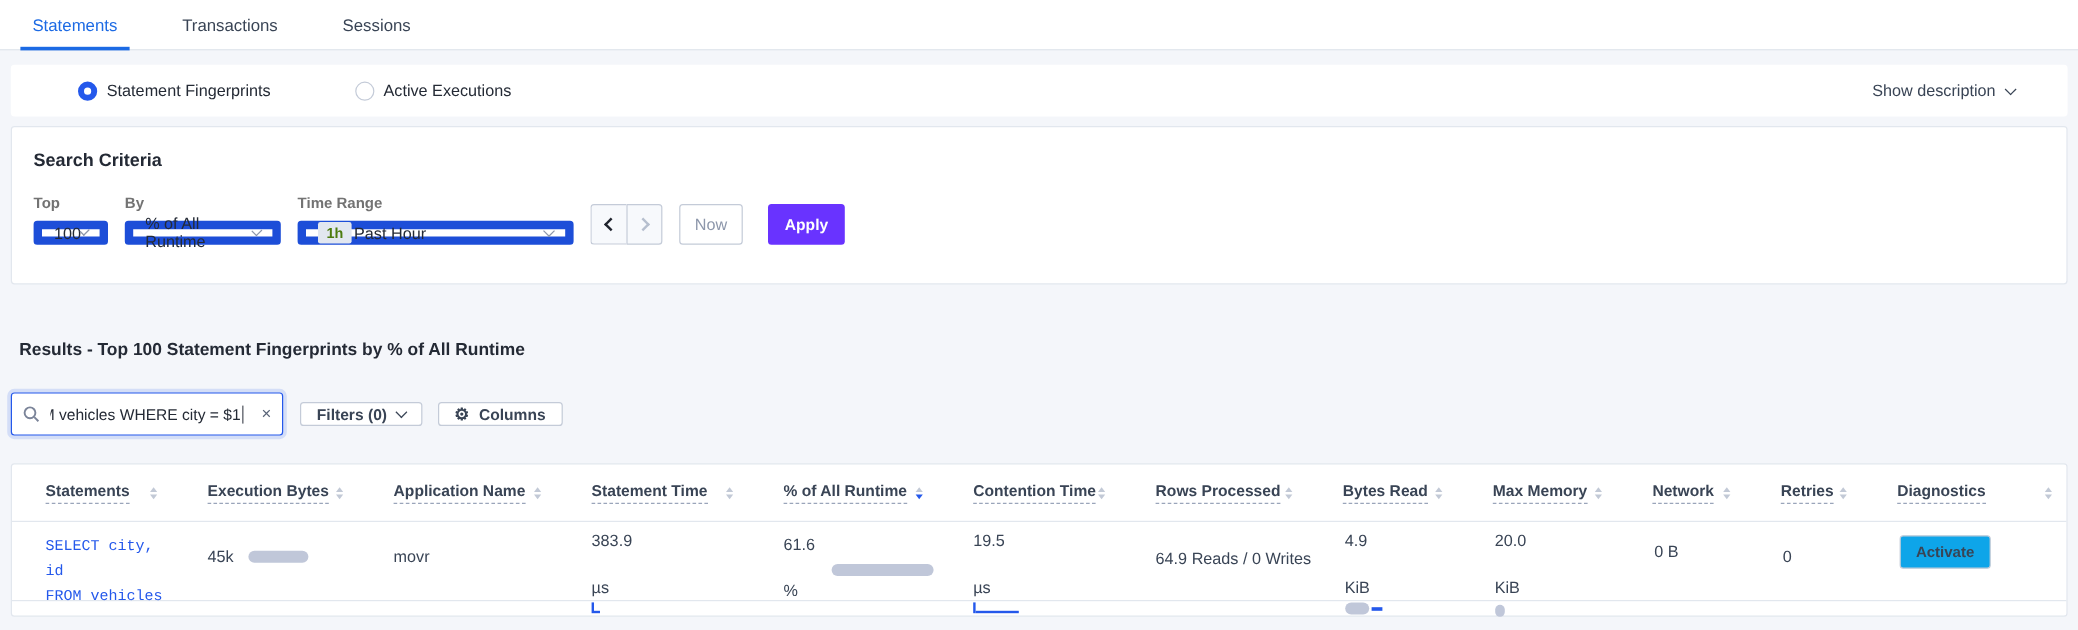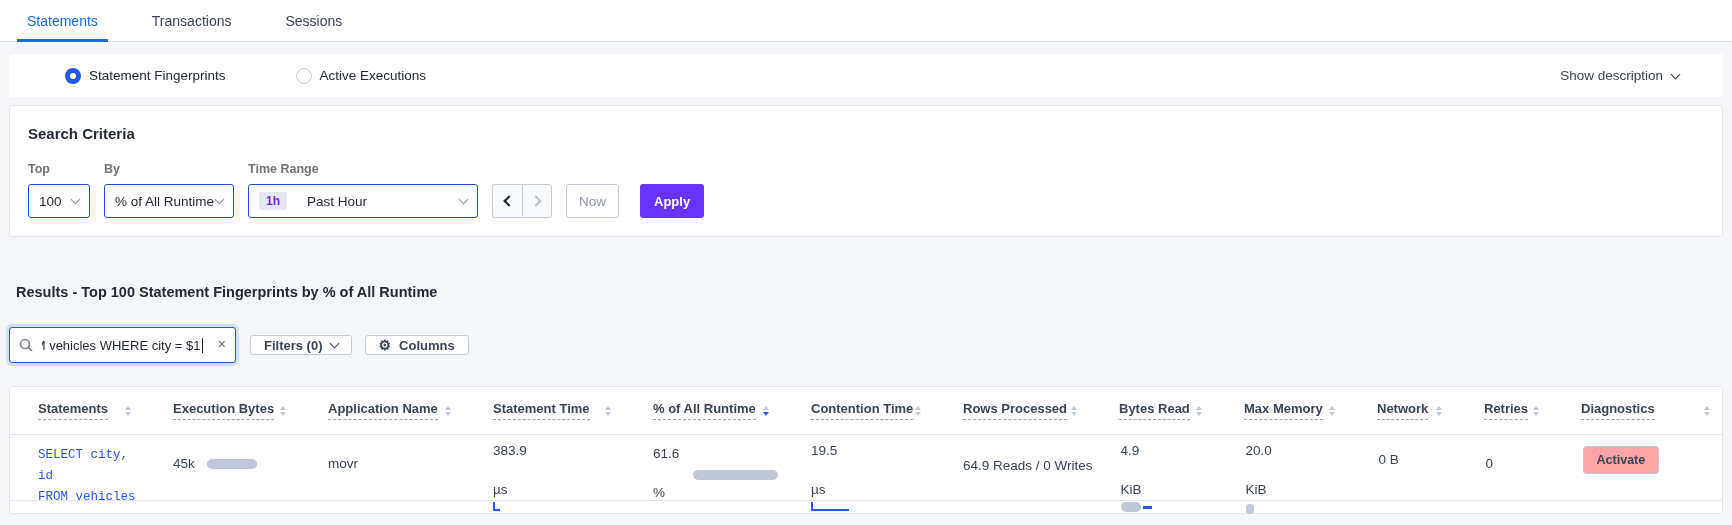--- a/index.html
+++ b/index.html
@@ -21,24 +21,24 @@
   .radio { width:16px; height:16px; border-radius:50%; background:#fff; border:1px solid #c4cbd8; flex:0 0 auto; }
   .radio.checked { border:5px solid #2458eb; }
   .show-desc { margin-left:auto; display:flex; align-items:center; gap:9px; color:#394455; font-size:13.5px; cursor:pointer; padding-right:28px; }
   .chev { display:inline-block; width:7px; height:7px; border-right:1.7px solid currentColor; border-bottom:1.7px solid currentColor; transform:rotate(45deg); margin-top:-3px; }
   
   .criteria { margin:8px 9px 0 9px; height:132px; background:#fff; border:1px solid #e2e7ee; border-radius:3px; padding:19px 18px; }
   .sc-title { font-size:15px; font-weight:700; color:#242a35; margin-bottom:20px; }
   .sc-row { display:flex; align-items:flex-end; }
   .field { margin-right:14px; }
   .field-label { font-size:12.5px; font-weight:700; color:#737373; margin-bottom:8px; }
-  .select { height:34px; background:#fff; border:1px solid #1d4ed8; border-radius:3px; display:flex; align-items:center; padding:0 10px; font-size:13.5px; color:#242a35; cursor:pointer; }
+  .select { height:20px; background:#fff; border:7px solid #1d4ed8; border-radius:3px; display:flex; align-items:center; padding:0 10px; font-size:13.5px; color:#242a35; cursor:pointer; }
   .select .chev { color:#8d97ab; margin-left:auto; }
   .w62 { width:62px; } .w130 { width:130px; } .w230 { width:230px; }
-  .tr-badge { background:#e2e7f0; border-radius:2px; font-size:12px; font-weight:700; color:#6d28d9; padding:2px 7px; margin-right:20px; }
+  .tr-badge { background:#e2e7f0; border-radius:2px; font-size:12px; font-weight:700; color:#4d7c0f; padding:2px 7px; margin-right:2px; }
   .pager { display:flex; margin-right:14px; }
   .pager button { width:30px; height:34px; background:#f7f9fc; border:1px solid #c4cbd8; display:flex; align-items:center; justify-content:center; cursor:pointer; }
   .pager button:first-child { border-radius:3px 0 0 3px; border-right:none; }
   .pager button:last-child { border-radius:0 3px 3px 0; }
   .chev-left { display:inline-block; width:8px; height:8px; border-left:2.2px solid #20242e; border-bottom:2.2px solid #20242e; transform:rotate(45deg); margin-left:3px; }
   .chev-right { display:inline-block; width:8px; height:8px; border-right:2px solid #b6bfce; border-bottom:2px solid #b6bfce; transform:rotate(-45deg); margin-right:3px; }
   .now-btn { height:34px; padding:0 12px; background:#fff; border:1px solid #c4cbd8; border-radius:3px; color:#8d97ab; font-size:13.5px; margin-right:21px; cursor:pointer; font-family:inherit; }
   .apply-btn { height:34px; padding:0 14px; background:#6933ff; border:none; border-radius:3px; color:#fff; font-size:13px; font-weight:700; cursor:pointer; font-family:inherit; }
   
   .results-heading { margin:47px 0 0 16px; font-size:14.5px; font-weight:700; color:#242a35; height:18px; }
@@ -84,21 +84,21 @@
   .tickbar { position:relative; height:9px; border-left:2px solid #2458eb; display:block; }
   .tickbar::after { content:""; position:absolute; left:0; bottom:0; height:2px; width:100%; background:#2458eb; }
   .tb7{width:7px;} .tb38{width:38px;}
   .pct-cell { display:flex; align-items:center; gap:14px; padding-top:10px; }
   .bytes-bar { display:flex; align-items:center; gap:2px; }
   .blue-dash { width:9px; height:3px; background:#2458eb; display:inline-block; }
   .center-cell { padding-top:23px; white-space:nowrap; }
   .net-cell { padding-top:17px; }
   .retry-cell { padding-top:21px; }
   .diag-cell { padding-top:11px; }
-  .activate-btn { background:#fca5a5; border:1px solid #c4cbd8; border-radius:3px; padding:6px 13px; font-size:12.5px; font-weight:600; color:#394455; cursor:pointer; font-family:inherit; }
+  .activate-btn { background:#0ea5e9; border:1px solid #c4cbd8; border-radius:3px; padding:6px 13px; font-size:12.5px; font-weight:600; color:#394455; cursor:pointer; font-family:inherit; }
 </style>
 </head>
 <body>
 
 <div class="tabbar">
   <div class="tab active">Statements</div>
   <div class="tab">Transactions</div>
   <div class="tab">Sessions</div>
 </div>
 

